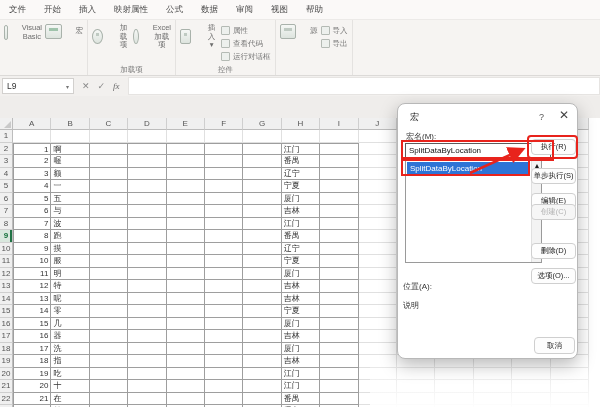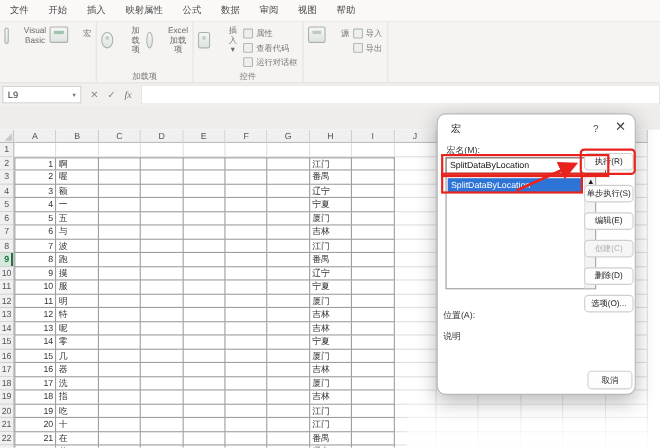--- a/index.html
+++ b/index.html
@@ -588,21 +588,21 @@
       <div class="dlg-scroll">
         <div class="scr-up">▲</div>
         <div class="scr-dn">▼</div>
       </div>
     </div>
 
     <div id="dlg-buttons">
         <div class="dlg-btn" style="top: 35px;">执行(R)</div>
         <div class="dlg-btn" style="top: 64px;">单步执行(S)</div>
         <div class="dlg-btn" style="top: 89px;">编辑(E)</div>
-        <div class="dlg-btn disabled" style="top: 114px;">创建(C)</div>
+        <div class="dlg-btn disabled" style="top: 100px;">创建(C)</div>
         <div class="dlg-btn" style="top: 139px;">删除(D)</div>
         <div class="dlg-btn" style="top: 164px;">选项(O)...</div>
       </div>
 
     <div class="dlg-label" style="left:5px; top:177px;">位置(A):</div>
     <div class="dlg-label" style="left:5px; top:196px;">说明</div>
 
     <div class="cancel-btn">取消</div>
 
     <div class="annot annot-input"></div>

